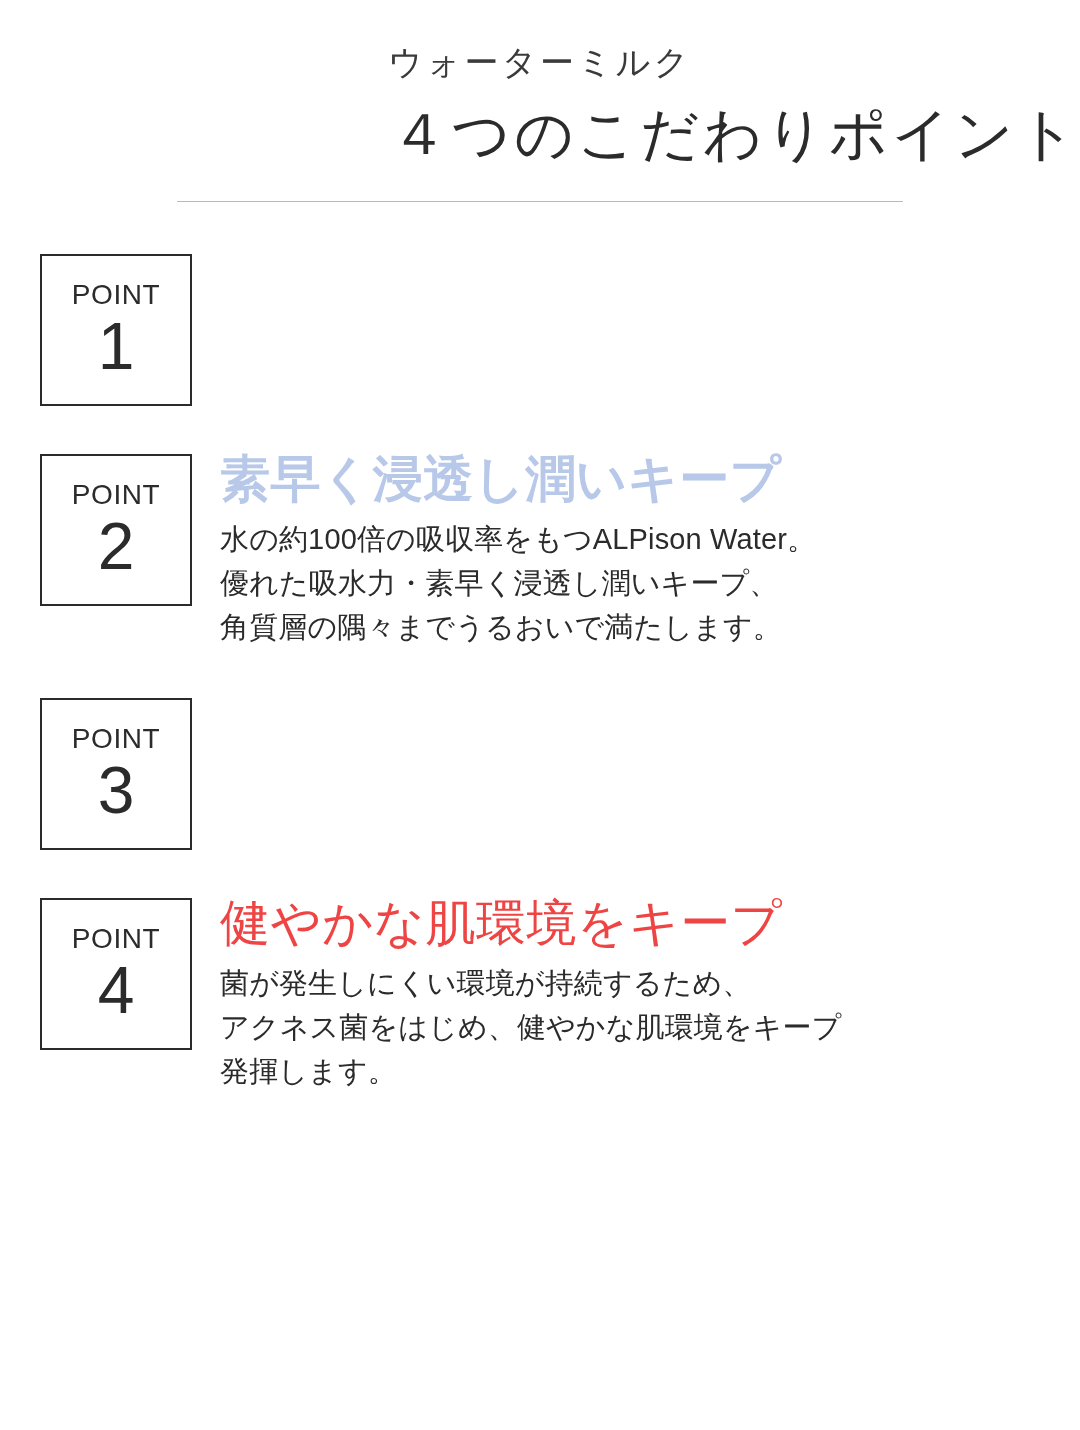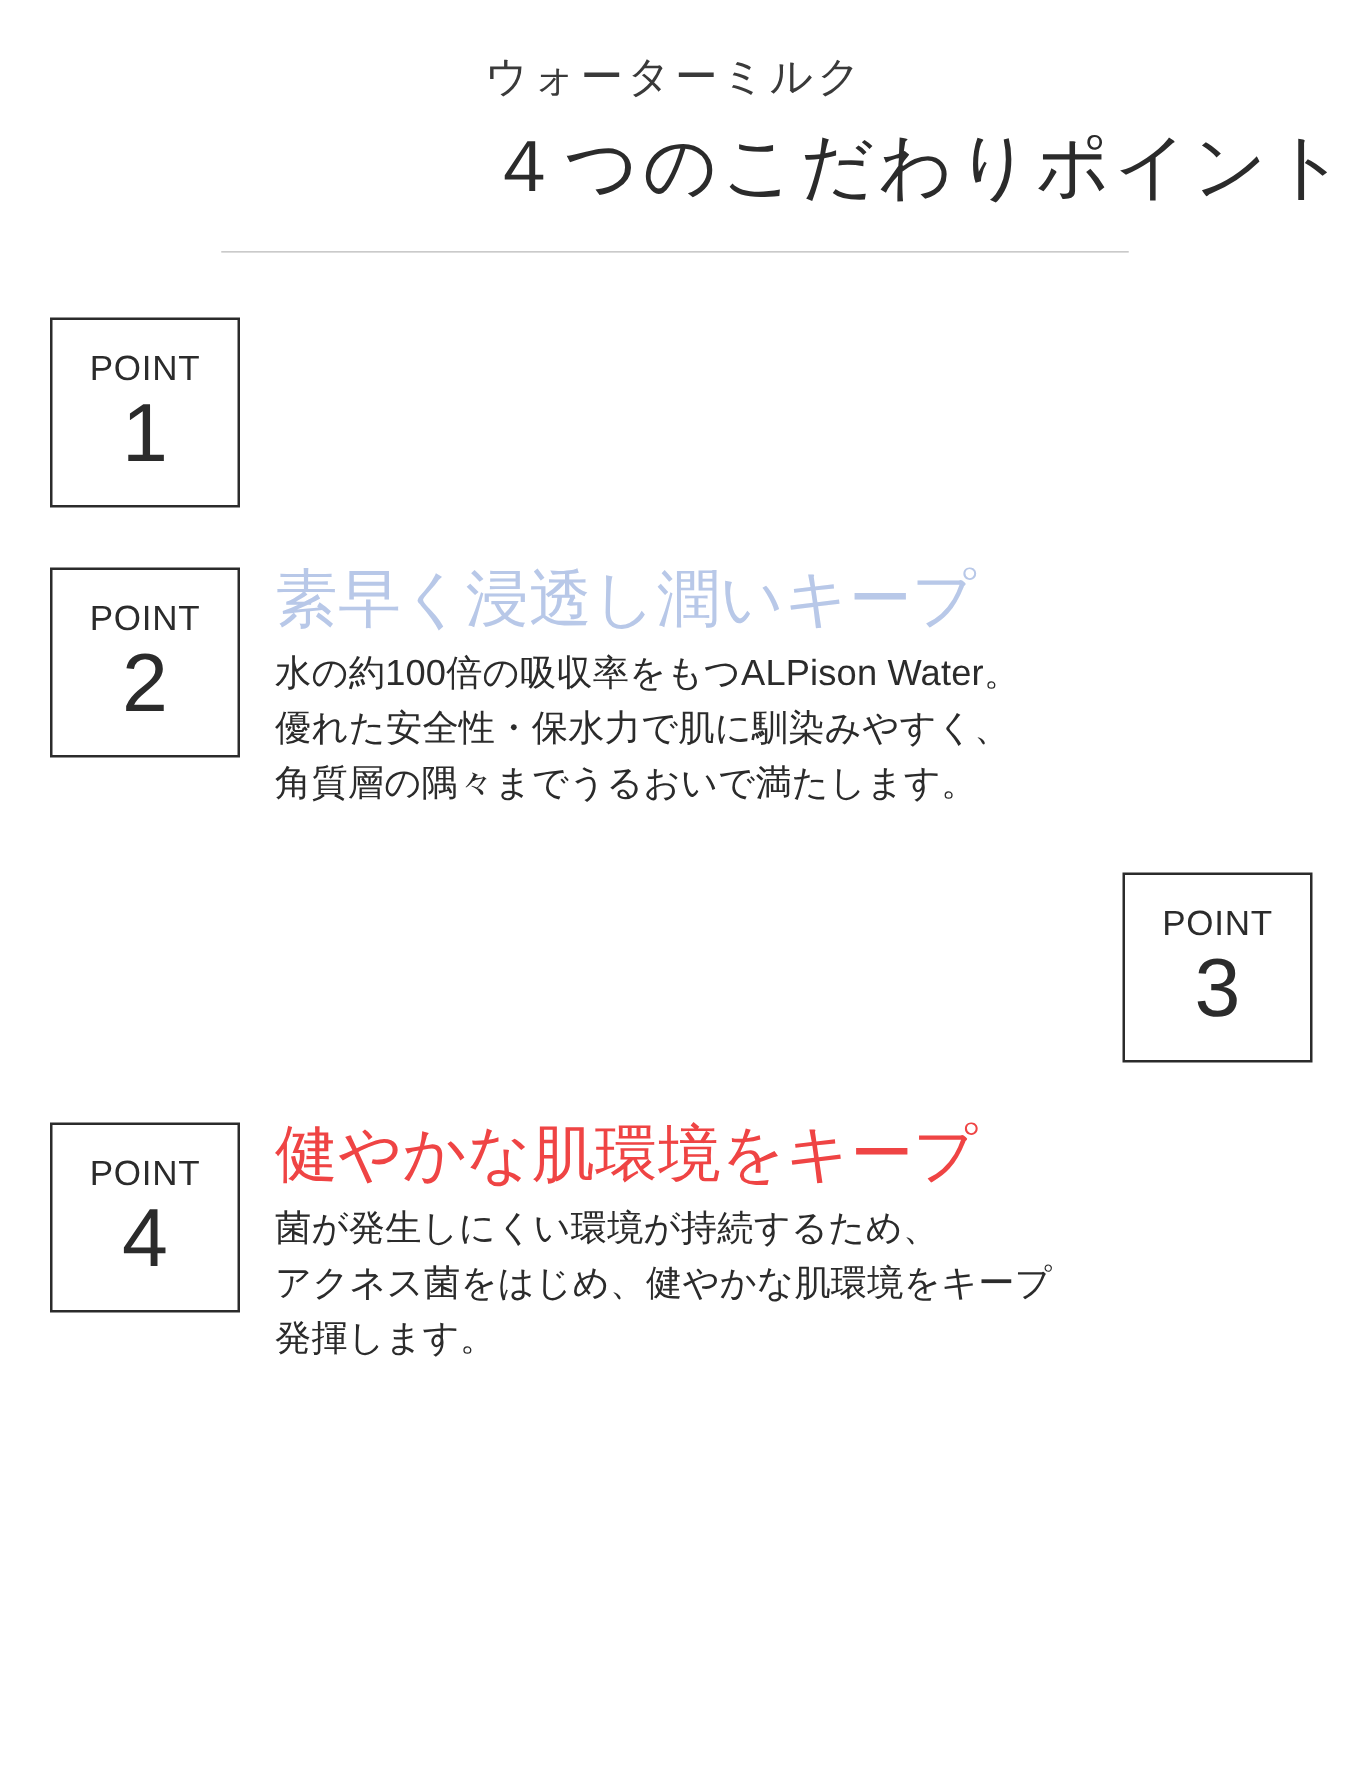--- a/index.html
+++ b/index.html
@@ -53,21 +53,20 @@
   
   .points {
     margin-top: 48px;
     padding-left: 40px;
     padding-right: 30px;
   }
   .point-row {
     display: flex;
     align-items: flex-start;
     margin-bottom: 44px;
-    justify-content: flex-end;
   }
   .point-row:last-child {
     margin-bottom: 0;
   }
 
   .badge {
     flex: 0 0 auto;
     width: 152px;
     height: 152px;
     border: 2px solid #2b2b2b;
@@ -134,23 +133,23 @@
       <div class="point-body">
       </div>
     </div>
 
     <div class="point-row">
       <div class="badge">
         <div class="badge-label">POINT</div>
         <div class="badge-num">2</div>
       </div>
       <div class="point-body">
-        <h2 class="point-title" style="color: rgb(184, 200, 232);">素早く浸透し潤いキープ</h2>
+        <h2 class="point-title" style="color: rgb(184, 200, 232); font-weight: bold;">素早く浸透し潤いキープ</h2>
         <p class="point-desc">水の約100倍の吸収率をもつALPison Water。
-優れた安全性・保水力で肌に馴染みやすく、
+優れた吸水力・素早く浸透し潤いキープ、
 角質層の隅々までうるおいで満たします。</p>
       </div>
     </div>
 
     <div class="point-row">
       <div class="badge">
         <div class="badge-label">POINT</div>
         <div class="badge-num">3</div>
       </div>
     </div>

